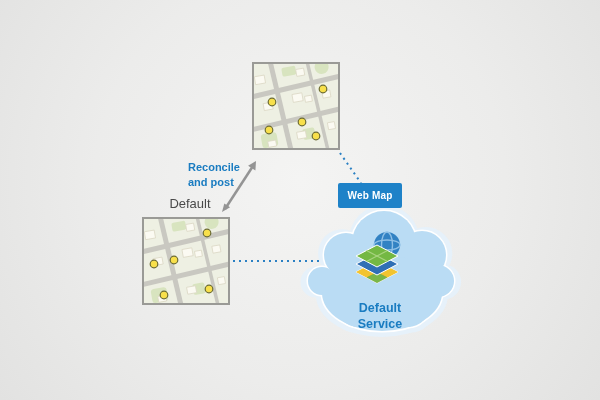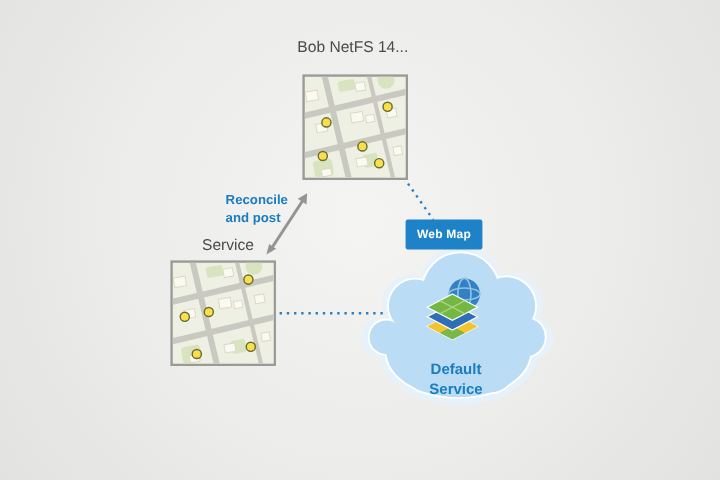--- a/index.html
+++ b/index.html
@@ -99,21 +99,20 @@
       <polygon points="25,15 46,26 25,37 4,26" fill="#74b843" stroke="#ffffff" stroke-width="1"></polygon>
       <line x1="14.5" y1="20.5" x2="35.5" y2="31.5" stroke="#a8d37f" stroke-width="1.2"></line>
       <line x1="35.5" y1="20.5" x2="14.5" y2="31.5" stroke="#a8d37f" stroke-width="1.2"></line>
     </g>
   </svg>
 
   <div class="fs-label">Default Service</div>
 
   <div class="webmap-badge">Web Map</div>
 
-  <div class="node-label version-label">Bob NetFS 14...</div>
 
   <div class="map-thumb map-version">
     <svg width="84" height="84" viewBox="0 0 84 84">
       <rect x="0" y="0" width="84" height="84" fill="#eef0e3"></rect>
       <g transform="rotate(-10 42 42)">
         <rect x="2" y="64" width="16" height="14" rx="3" fill="#d8e4bf"></rect>
         <rect x="34" y="2" width="14" height="9" rx="2" fill="#d8e4bf"></rect>
         <rect x="44" y="66" width="12" height="11" rx="2" fill="#d8e4bf"></rect>
         <circle cx="74" cy="8" r="7" fill="#d8e4bf"></circle>
         <g stroke="#c9c8c1" fill="none">
@@ -139,21 +138,21 @@
         <circle cx="69" cy="25" r="3.8"></circle>
         <circle cx="15" cy="66" r="3.8"></circle>
         <circle cx="48" cy="58" r="3.8"></circle>
         <circle cx="62" cy="72" r="3.8"></circle>
       </g>
     </svg>
   </div>
 
   <div class="reconcile-label">Reconcile and post</div>
 
-  <div class="node-label default-label">Service</div>
+  <div class="node-label default-label">Default</div>
 
   <div class="map-thumb map-default">
     <svg width="84" height="84" viewBox="0 0 84 84">
       <rect x="0" y="0" width="84" height="84" fill="#eef0e3"></rect>
       <g transform="rotate(-10 42 42)">
         <rect x="2" y="64" width="16" height="14" rx="3" fill="#d8e4bf"></rect>
         <rect x="34" y="2" width="14" height="9" rx="2" fill="#d8e4bf"></rect>
         <rect x="44" y="66" width="12" height="11" rx="2" fill="#d8e4bf"></rect>
         <circle cx="74" cy="8" r="7" fill="#d8e4bf"></circle>
         <g stroke="#c9c8c1" fill="none">

